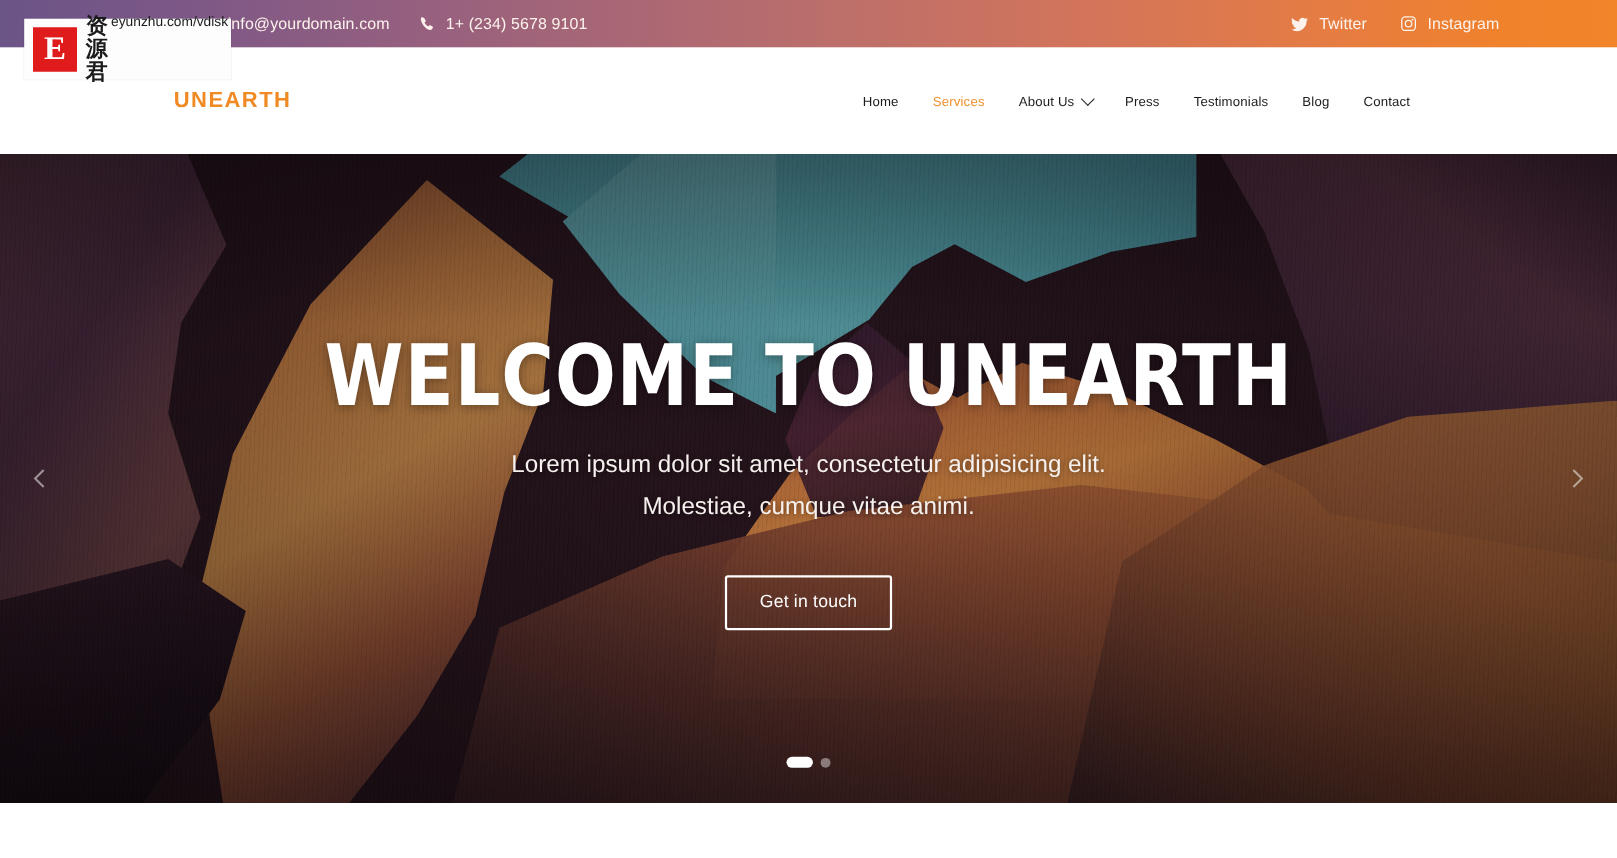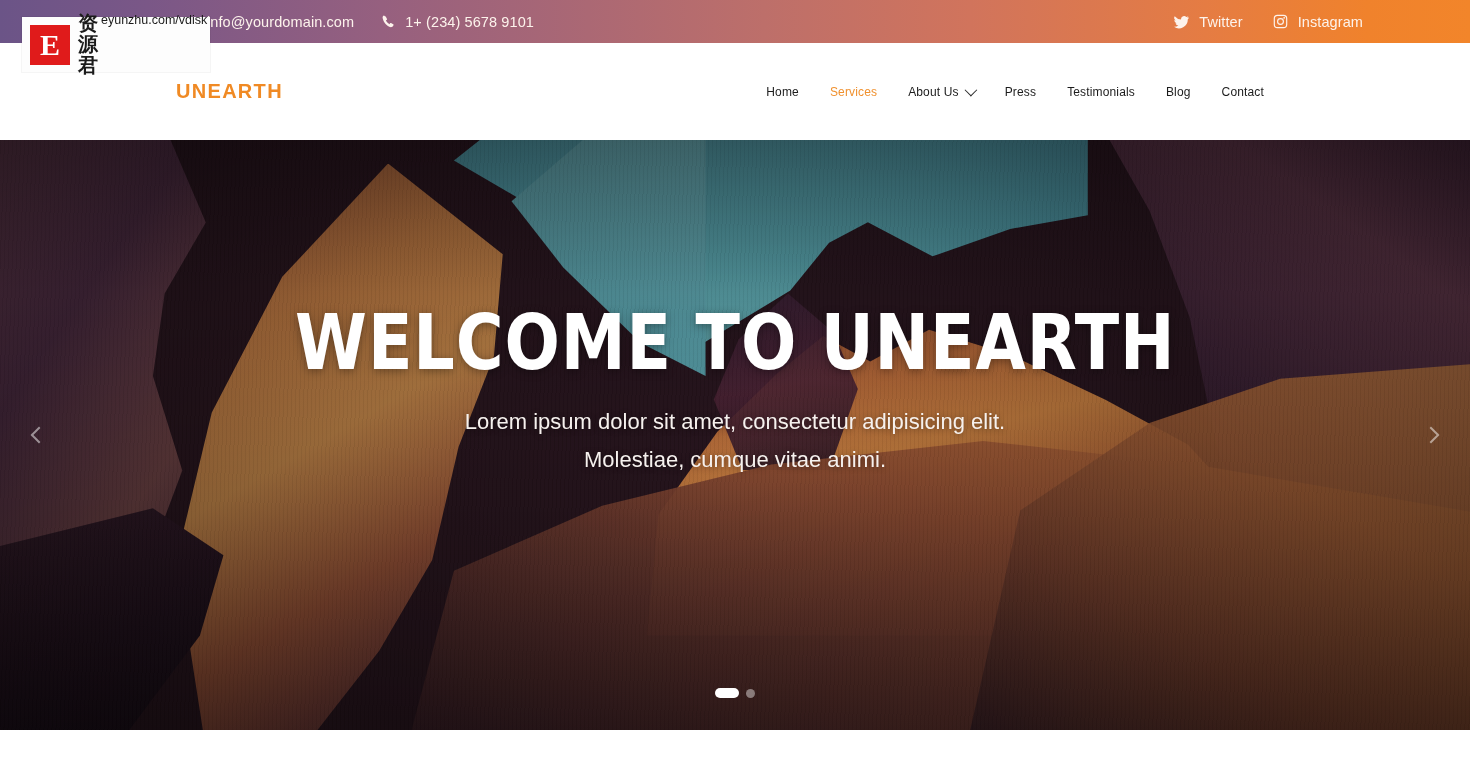--- a/index.html
+++ b/index.html
@@ -35,21 +35,21 @@
   .tb-item { display: flex; align-items: center; gap: 9px; color: #fdf3ec; text-decoration: none; letter-spacing: .1px; }
   .tb-icon { display: inline-flex; align-items: center; justify-content: center; width: 16px; height: 16px; }
   .tb-icon svg { display: block; }
 
   
   .navbar {
     height: 97px;
     background: #ffffff;
     display: flex;
     align-items: center;
-    padding: 0 36px;
+    padding: 0 18px;
   }
   .brand {
     margin-left: 140px;
     font-size: 20px;
     font-weight: bold;
     letter-spacing: 1.3px;
     color: #f08a24;
     text-decoration: none;
   }
   .nav-links {
@@ -338,20 +338,21 @@
     <div class="floorR"></div>
     <div class="floorR2"></div>
     <div class="floorL"></div>
     <div class="streaks"></div>
   </div>
   <div class="hero-vignette"></div>
 
   <div class="hero-content">
     <h1 class="hero-title">Welcome to Unearth</h1>
     <p class="hero-sub">Lorem ipsum dolor sit amet, consectetur adipisicing elit. Molestiae, cumque vitae animi.</p>
+    <button class="hero-btn">Get in touch</button>
   </div>
 
   <button class="carousel-arrow left">
     <span class="arrow-glyph"></span>
   </button>
   <button class="carousel-arrow right">
     <span class="arrow-glyph"></span>
   </button>
 
   <div class="dots">

